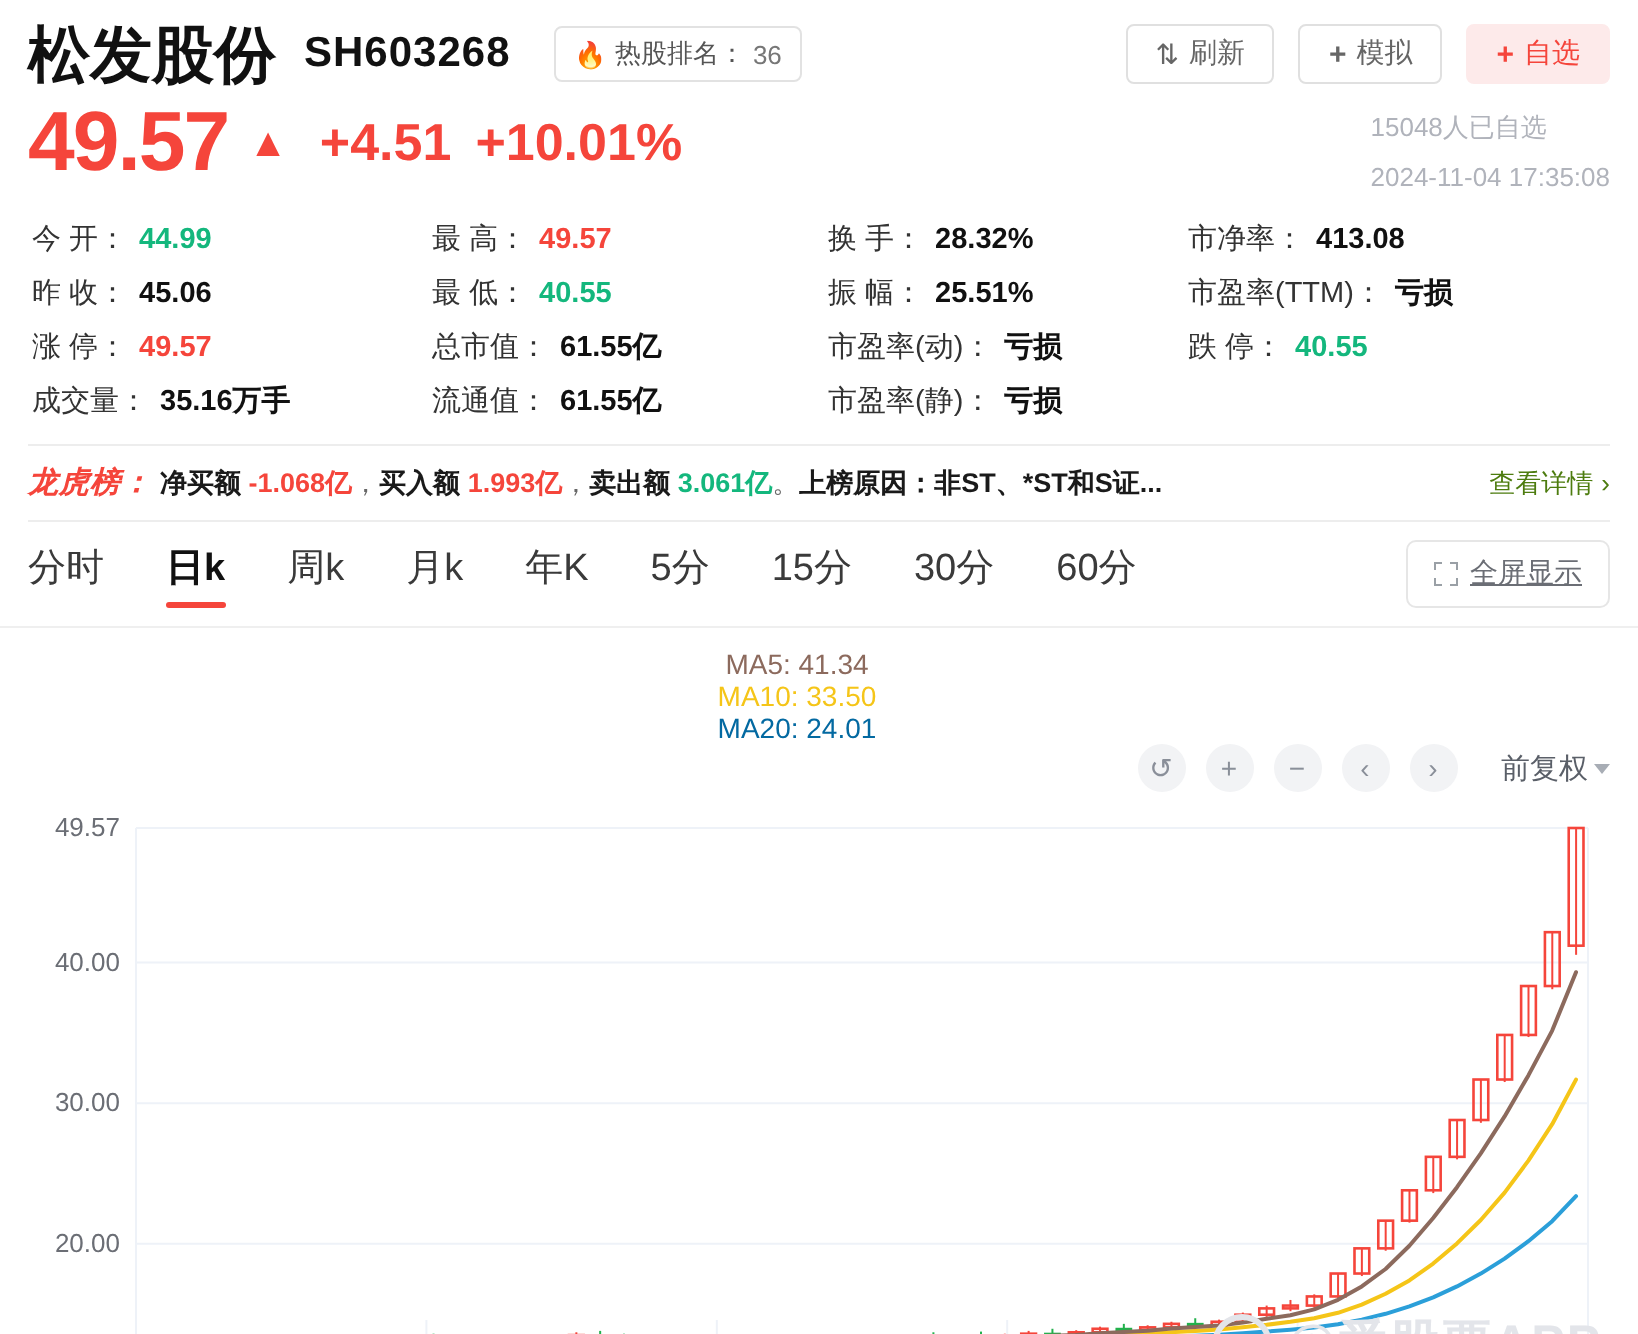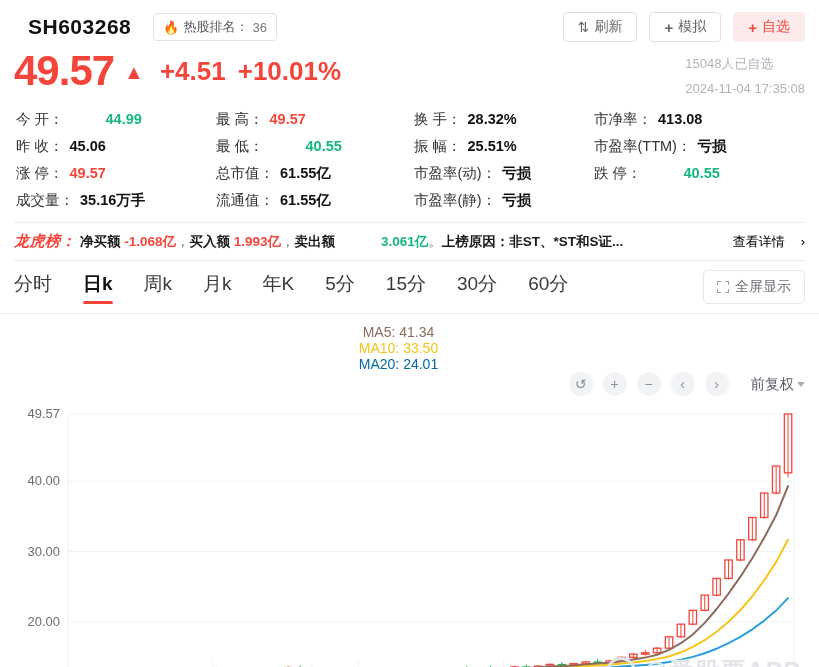--- a/index.html
+++ b/index.html
@@ -143,21 +143,21 @@
   .stat-label {
     color: #333;
     font-weight: normal;
   }
   .stat-val {
     font-weight: bold;
     color: #111;
     margin-left: 6px;
   }
   .up { color: #f5453b; }
-  .down { color: #14b77d; margin-left: 42px; }
+  .down { color: #14b77d; }
 
   
   .lhb-wrap {
     margin: 8px 14px 0 14px;
     border-top: 1px solid #ededed;
     border-bottom: 1px solid #ededed;
     padding: 9px 0 9px 0;
     display: flex;
     align-items: center;
     font-size: 13.5px;
@@ -173,26 +173,26 @@
     font-weight: bold;
     color: #1a1a1a;
     margin-left: 4px;
     overflow: hidden;
     white-space: nowrap;
     text-overflow: ellipsis;
   }
   .lhb-body .sep { font-weight: normal; color: #666; }
   .lhb-more {
     margin-left: auto;
-    color: #000000;
+    color: #4d7c0f;
     font-size: 13px;
     white-space: nowrap;
     display: flex;
     align-items: center;
-    gap: 16px;
+    gap: 4px;
     cursor: pointer;
     text-align: center;
   }
 
   
   .tabs {
     display: flex;
     align-items: center;
     padding: 0 14px;
     height: 52px;
@@ -226,20 +226,21 @@
     border: 1px solid #e6e6e6;
     border-radius: 5px;
     padding: 7px 13px;
     color: #6b6e75;
     font-size: 14px;
     display: flex;
     align-items: center;
     gap: 6px;
     background: #fff;
     cursor: pointer;
+    text-decoration: underline;
   }
   .fs-glyph {
     display: inline-block;
     width: 12px; height: 12px;
     border: 1.5px solid #9aa0a6;
     position: relative;
     box-sizing: border-box;
   }
   .fs-glyph::before, .fs-glyph::after {
     content: "";
@@ -330,20 +331,21 @@
   .axis-label {
     font-family: "Liberation Sans", sans-serif;
     font-size: 13px;
     fill: #6b6e75;
   }
 </style>
 </head>
 <body>
 
 <div class="header">
+  <div class="stock-name">松发股份</div>
   <div class="stock-code">SH603268</div>
   <div class="hot-badge">
     <span class="fire-icon">🔥</span>
     <span>热股排名：</span>
       <span class="hot-badge-num">36</span>
   </div>
   <div class="header-spacer"></div>
   <div class="hbtn">
     <span>⇅</span>
     <span>刷新</span>

